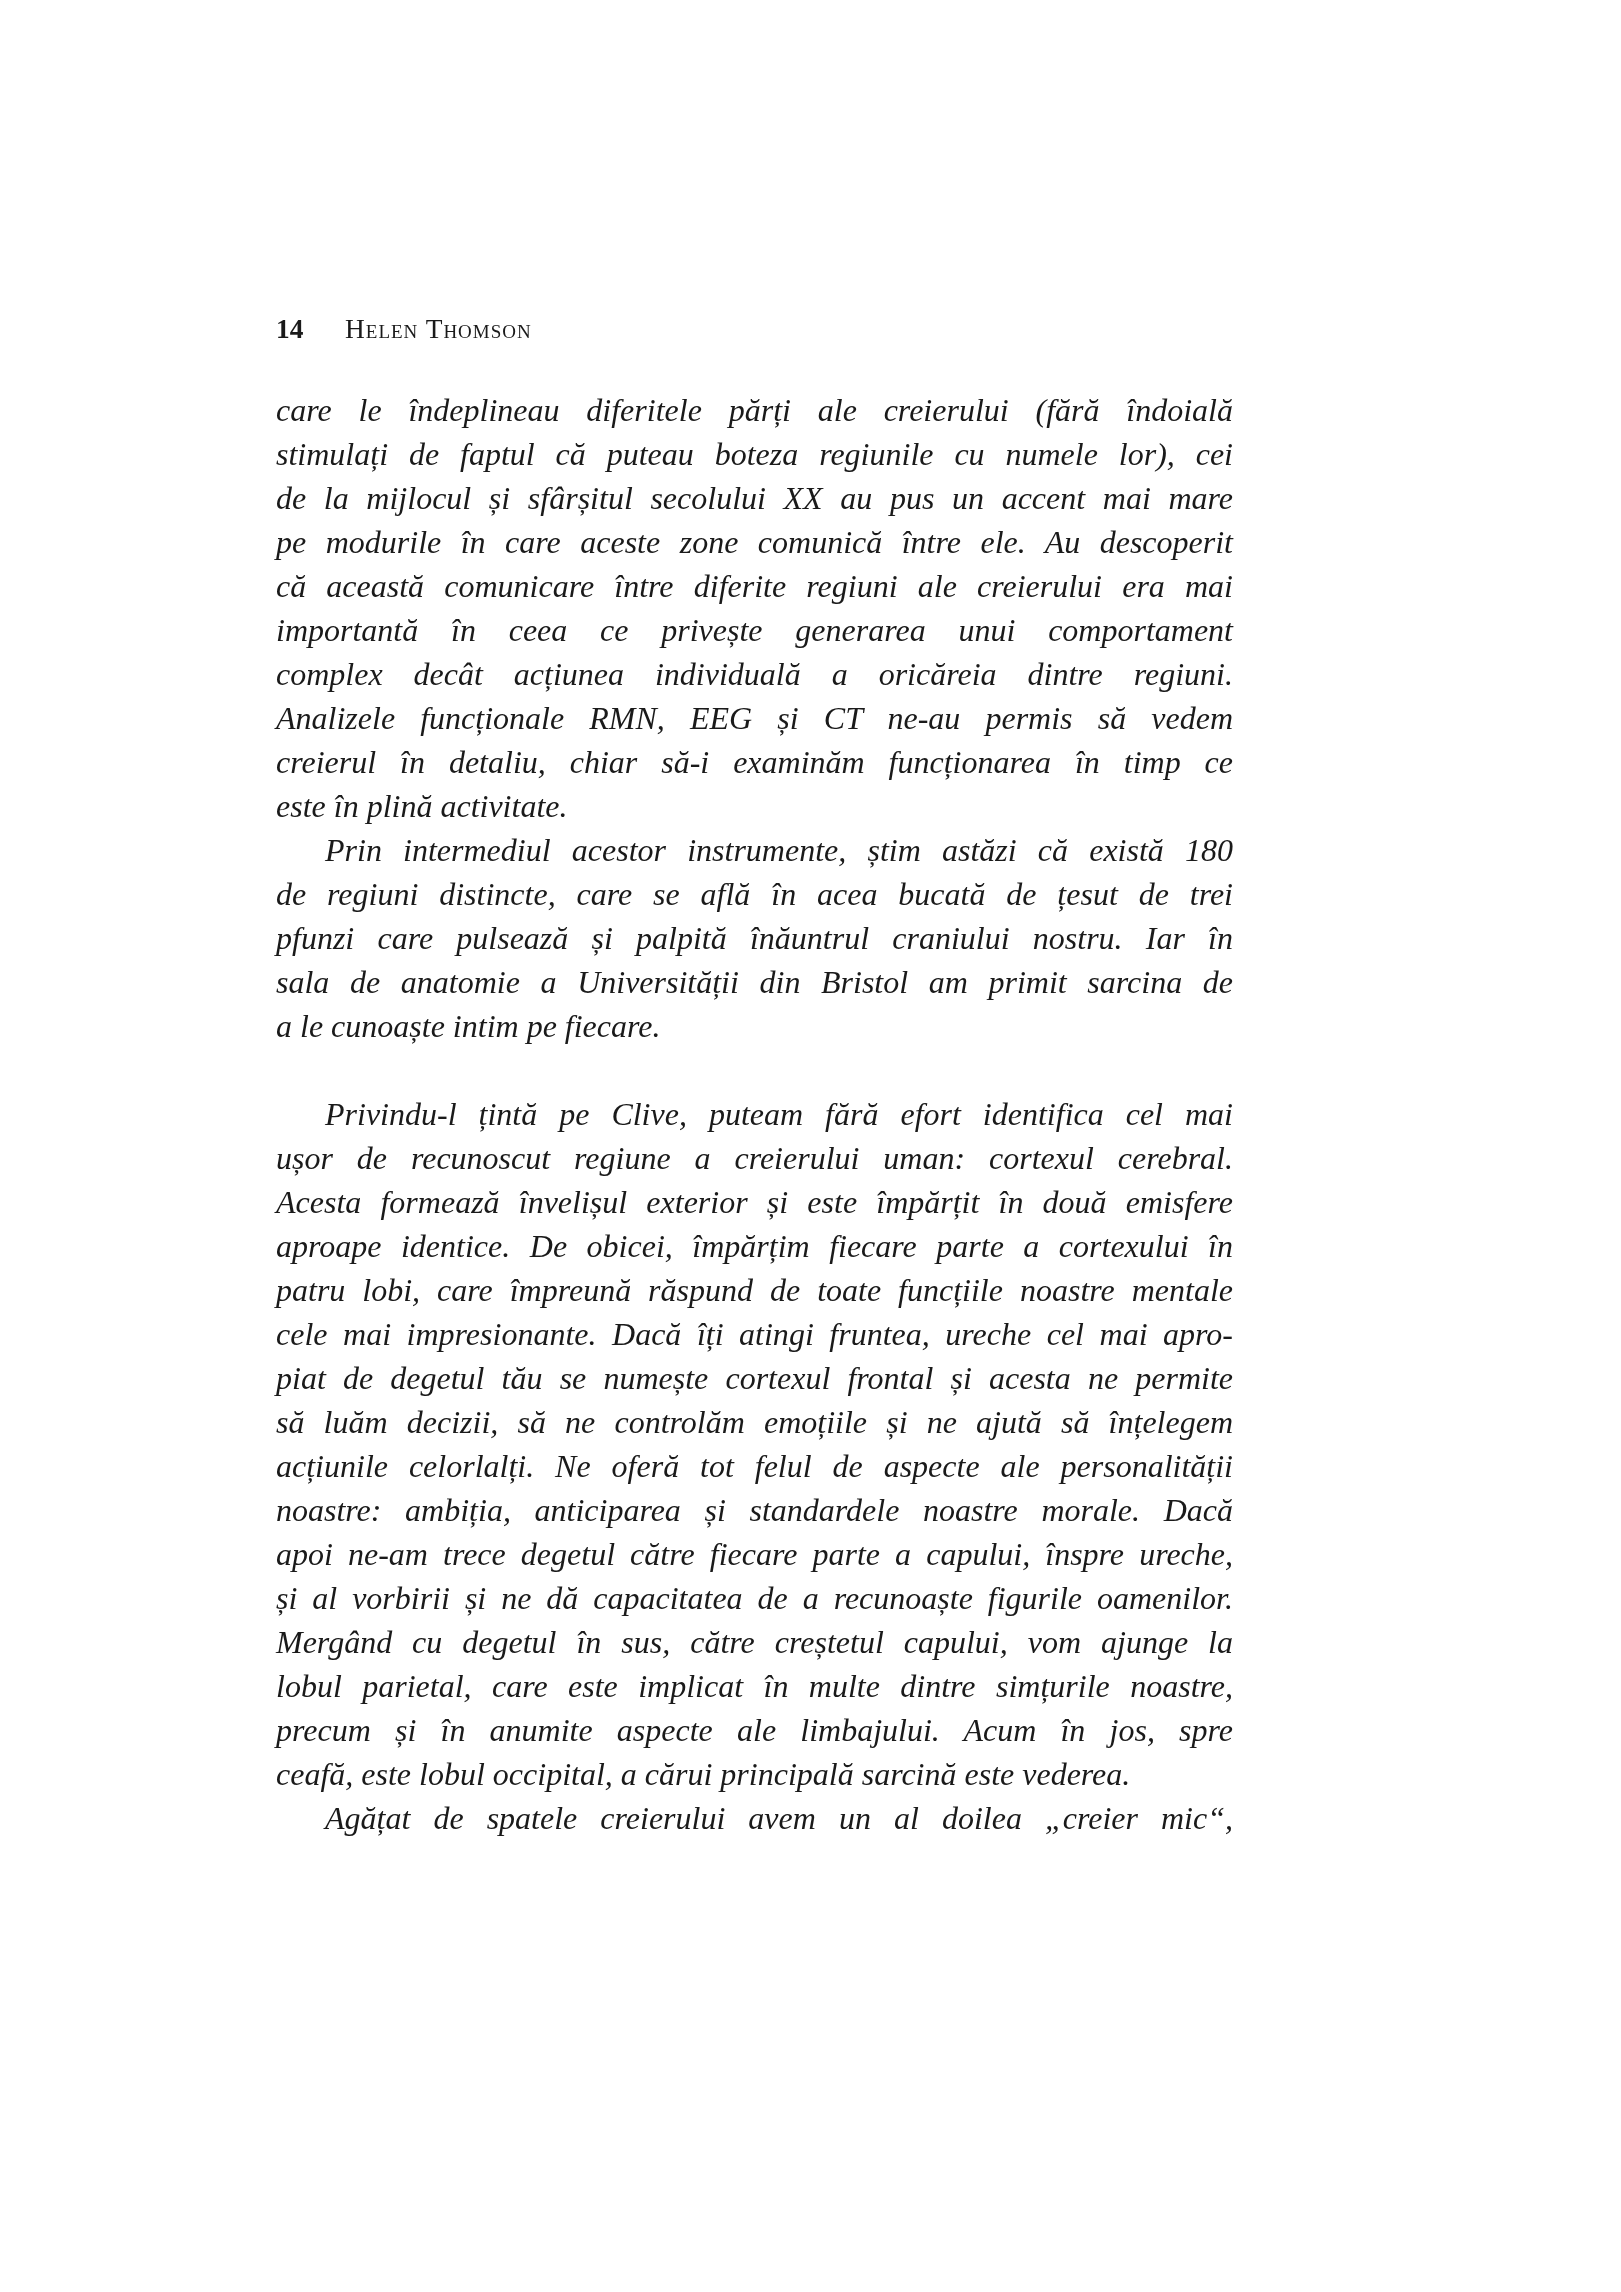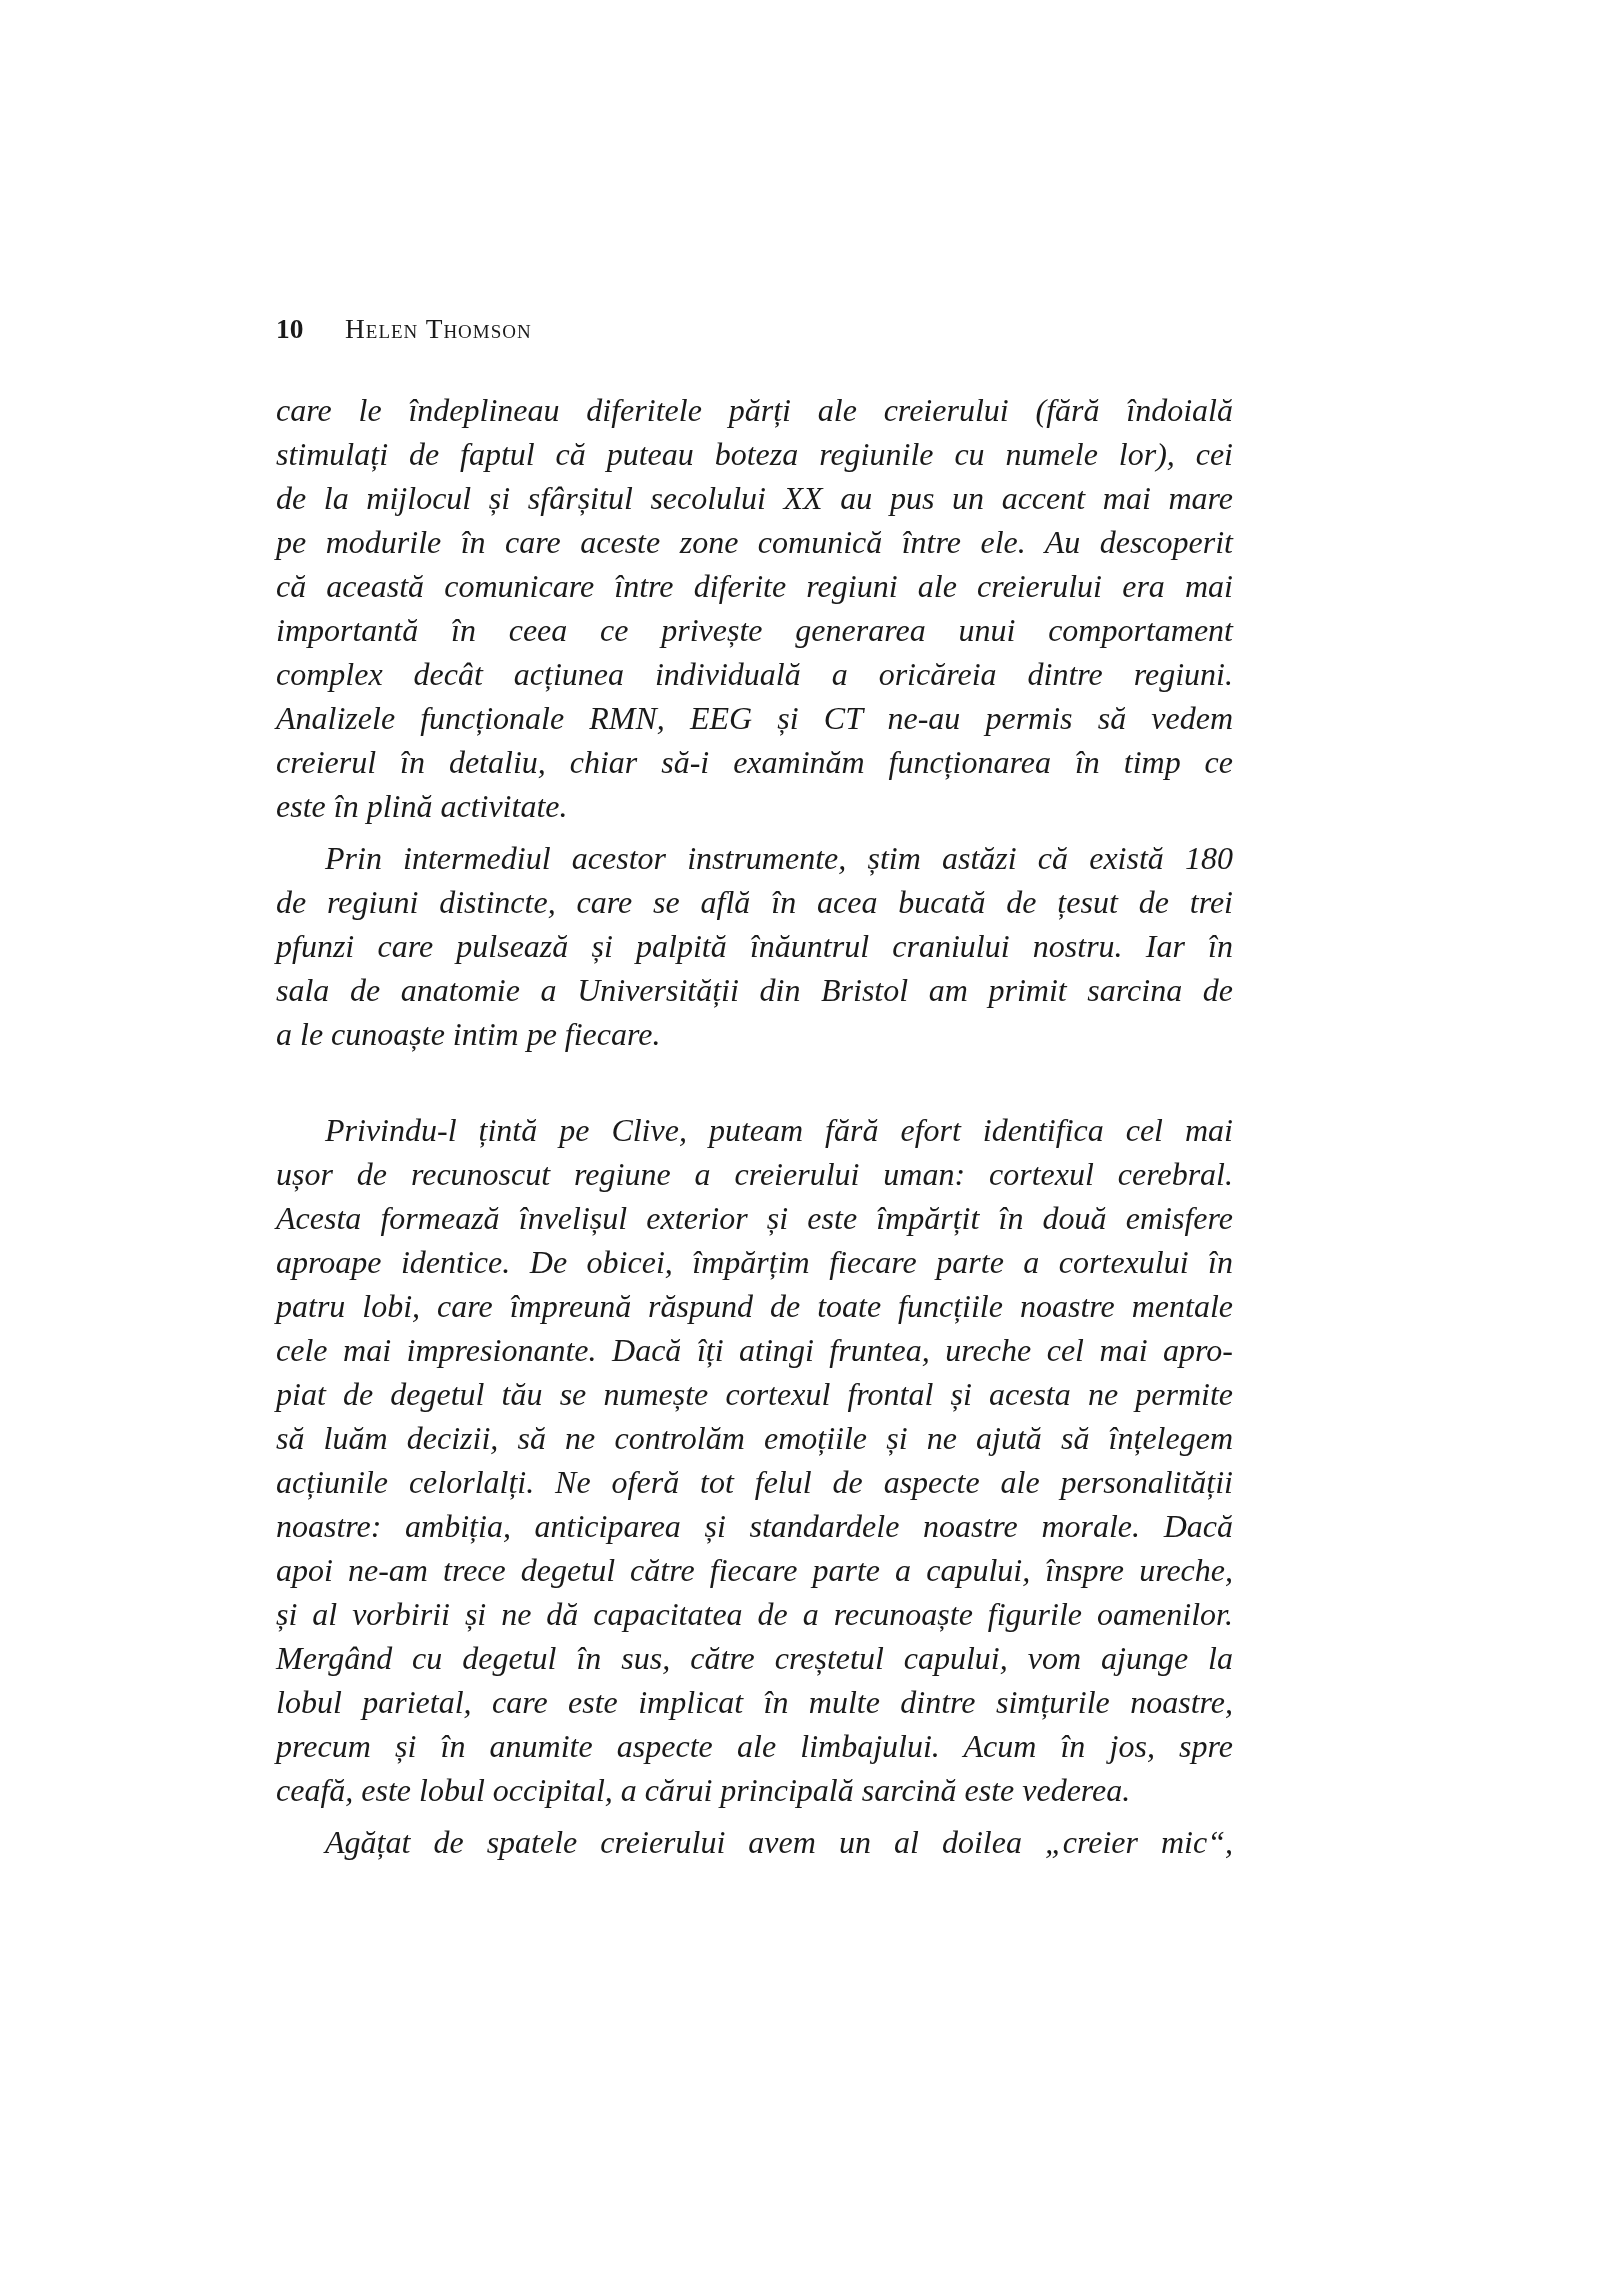--- a/index.html
+++ b/index.html
@@ -6,29 +6,29 @@
     body { width: 1621px; height: 2293px; position: relative; overflow: hidden; }
     .page { position: absolute; left: 276px; top: 0; width: 957px; color: #1a1a1a;
             font-family: "Liberation Serif", "DejaVu Serif", serif; }
     .running-head { position: absolute; top: 312px; left: 0; font-size: 27.4px; line-height: 35px; white-space: nowrap; }
     .folio { font-weight: bold; display: inline-block; width: 69px; }
     .author { font-variant: small-caps; letter-spacing: 1px; }
     .body { position: absolute; top: 388px; left: 0; width: 957px; font-style: italic; }
     .line { display: block; height: 44px; line-height: 44px; font-size: 32px;
             white-space: nowrap; text-align: justify; text-align-last: justify; }
     .line.last { text-align-last: left; }
-    .line.indent { padding-left: 49px; margin-top: 8px; }
+    .line.indent { padding-left: 49px; }
     .blank { display: block; height: 44px; }
   </style>
 </head>
 <body>
 
 <div class="page">
   <div class="running-head">
-    <span class="folio">10</span><span class="author">Helen Thomson</span>
+    <span class="folio">14</span><span class="author">Helen Thomson</span>
   </div>
   <div class="body" id="body-text">
       <div>
         <span class="line">care le îndeplineau diferitele părți ale creierului (fără îndoială</span>
         <span class="line">stimulați de faptul că puteau boteza regiunile cu numele lor), cei</span>
         <span class="line">de la mijlocul și sfârșitul secolului XX au pus un accent mai mare</span>
         <span class="line">pe modurile în care aceste zone comunică între ele. Au descoperit</span>
         <span class="line">că această comunicare între diferite regiuni ale creierului era mai</span>
         <span class="line">importantă în ceea ce privește generarea unui comportament</span>
         <span class="line">complex decât acțiunea individuală a oricăreia dintre regiuni.</span>

